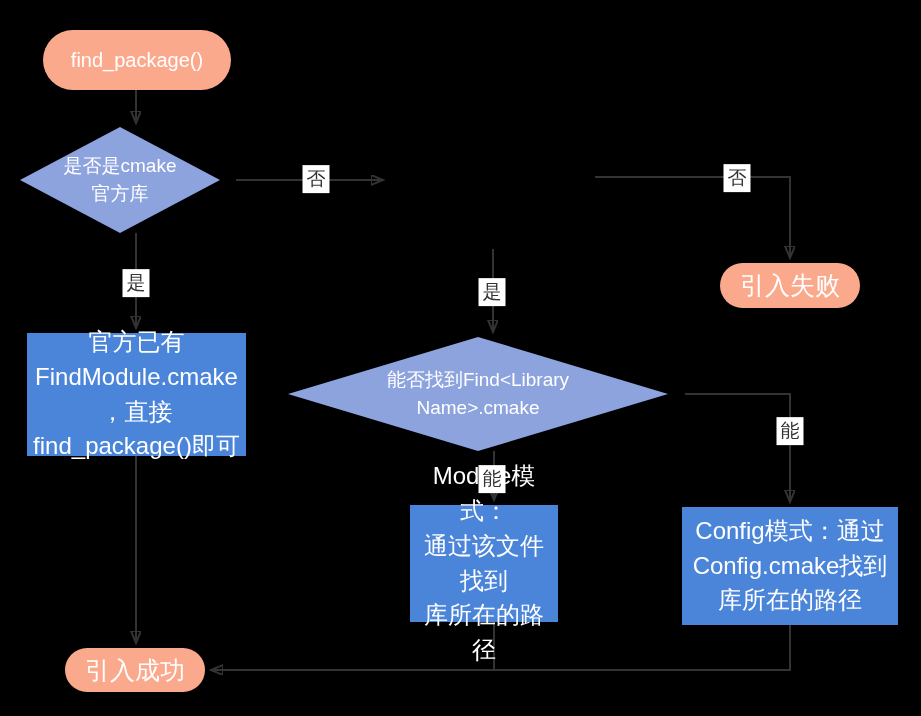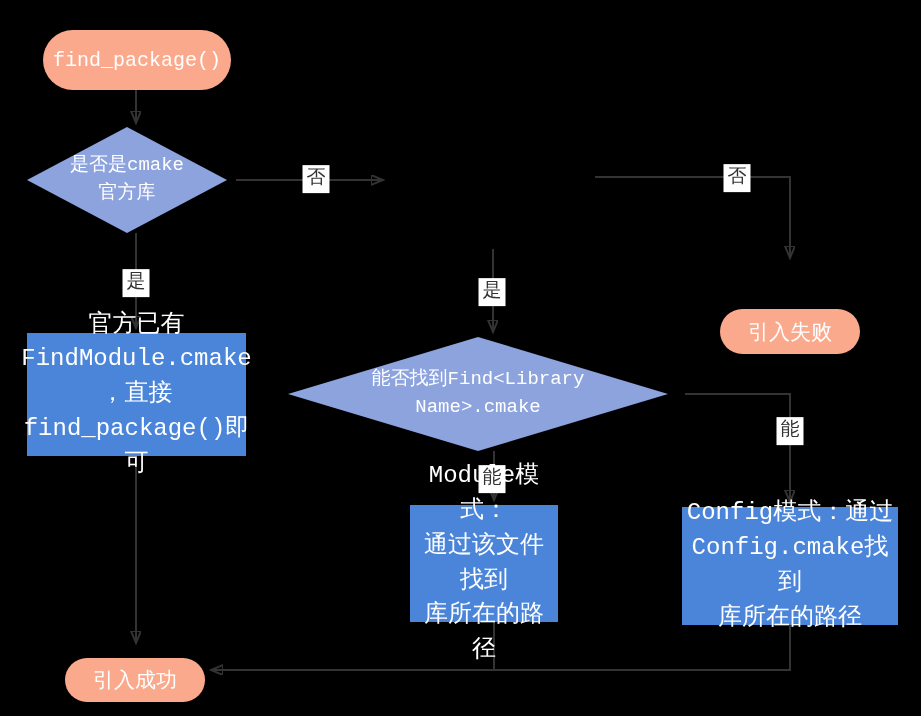--- a/index.html
+++ b/index.html
@@ -1,28 +1,28 @@
 <!DOCTYPE html>
 <html style="--bg: #000000; --salmon: #FBA98C; --diamond: #8CA3DE; --process: #4B85D9; --arrow: #333333; --label-bg: #ffffff; --label-text: #333333;"><head>
 <meta charset="utf-8">
 <style>
   html,body{margin:0;padding:0;background:#000;}
   .canvas{
     position:relative;width:921px;height:716px;background:var(--bg,#000);
-    overflow:hidden;font-family:Liberation Mono, monospace;
+    overflow:hidden;font-family:Liberation Sans, sans-serif;
   }
   .wires{position:absolute;left:0;top:0;}
   .wires path{stroke:var(--arrow,#333);stroke-width:2;fill:none;}
   .arrowhead-path{fill:var(--arrow,#333);stroke:none;}
   .node{
     position:absolute;display:flex;align-items:center;justify-content:center;
     text-align:center;color:#fff;white-space:pre-line;box-sizing:border-box;
   }
   .terminal{background:var(--salmon,#FBA98C);border-radius:30px;font-size:20px;}
-  .terminal.small{border-radius:23px;font-size:21px;margin-top:46px;}
+  .terminal.small{border-radius:23px;font-size:25px;}
   .diamond{
     background:var(--diamond,#8CA3DE);
     clip-path:polygon(50% 0,100% 50%,50% 100%,0 50%);
     font-size:19px;line-height:1.45;
   }
   .process{background:var(--process,#4B85D9);font-size:24px;line-height:1.45;padding:4px;}
   .edge-label{
     position:absolute;transform:translate(-50%,-50%);
     background:var(--label-bg,#fff);color:var(--label-text,#333);
     font-size:19px;line-height:1.25;padding:2px 4px;
@@ -46,21 +46,21 @@
     <path d="M136,456 V641" marker-end="url(#ah)"></path>
     <path d="M493,249 V330" marker-end="url(#ah)"></path>
     <path d="M494,451 V498" marker-end="url(#ah)"></path>
     <path d="M685,394 H790 V500" marker-end="url(#ah)"></path>
     <path d="M494,622 V670"></path>
     <path d="M790,625 V670 H213" marker-end="url(#ah)"></path>
   </svg>
 
   <div class="node terminal" style="left:43px;top:30px;width:188px;height:60px;">find_package()</div>
 
-  <div class="node diamond" style="left:27px;top:127px;width:200px;height:106px;">是否是cmake
+  <div class="node diamond" style="left:20px;top:127px;width:200px;height:106px;">是否是cmake
 官方库</div>
 
 
   <div class="node diamond" style="left:288px;top:337px;width:380px;height:114px;">能否找到Find&lt;Library
 Name&gt;.cmake</div>
 
   <div class="node process" style="left:27px;top:333px;width:219px;height:123px;">官方已有
 FindModule.cmake
 ，直接
 find_package()即可</div>
@@ -68,21 +68,21 @@
   <div class="node process" style="left:410px;top:505px;width:148px;height:117px;">Module模式：
 通过该文件找到
 库所在的路径</div>
 
   <div class="node process" style="left:682px;top:507px;width:216px;height:118px;">Config模式：通过
 Config.cmake找到
 库所在的路径</div>
 
   <div class="node terminal small" style="left:720px;top:263px;width:140px;height:45px;">引入失败</div>
 
-  <div class="node terminal small" style="left:65px;top:612px;width:140px;height:44px;">引入成功</div>
+  <div class="node terminal small" style="left:65px;top:648px;width:140px;height:44px;">引入成功</div>
 
   <span class="edge-label" style="left:316px;top:179px;">否</span>
   <span class="edge-label" style="left:737px;top:178px;">否</span>
   <span class="edge-label" style="left:136px;top:283px;">是</span>
   <span class="edge-label" style="left:492px;top:292px;">是</span>
   <span class="edge-label" style="left:492px;top:479px;">能</span>
   <span class="edge-label" style="left:790px;top:431px;">能</span>
 
 </div>
 

